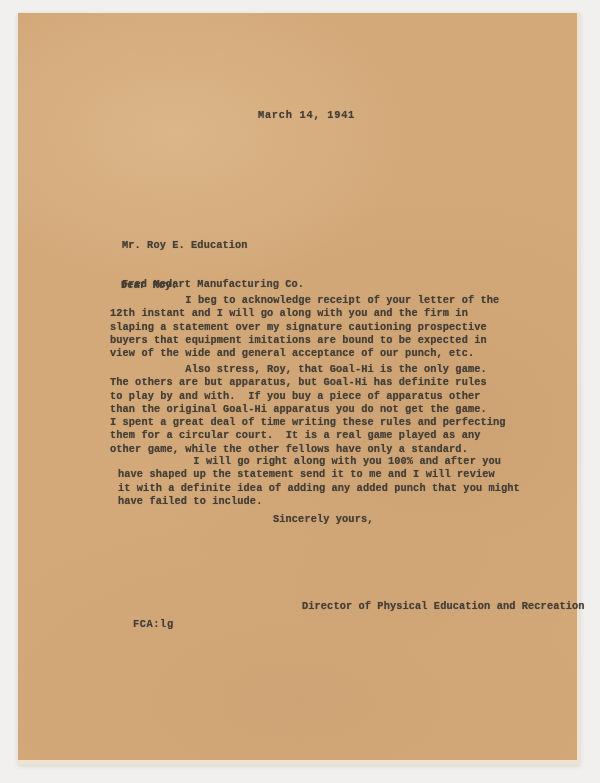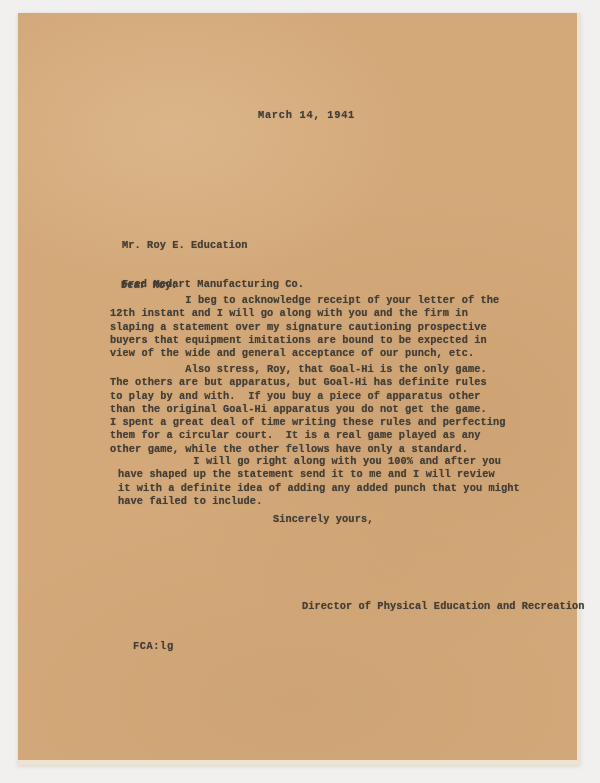--- a/index.html
+++ b/index.html
@@ -35,21 +35,21 @@
   .date{left:240px;top:96px;letter-spacing:0.75px;}
   .addr{left:104px;top:199px;}
   .salutation{left:103px;top:266px;}
   .para{white-space:pre;}
   .p1{left:92px;top:281px;}
   .p2{left:92px;top:350px;}
   .p3{left:100px;top:442px;}
   .closing{left:255px;top:500px;}
   .sig1{left:259px;top:587px;margin-left:25px;}
   .sig2{left:252px;top:600px;}
-  .ref{left:115px;top:627px;letter-spacing:0.6px;}
+  .ref{left:115px;top:605px;letter-spacing:0.6px;}
 </style>
 </head>
 <body>
 
 <div class="scene">
   <div class="paper">
 
     <div class="ink date">March 14, 1941</div>
 
     <div class="ink addr">

